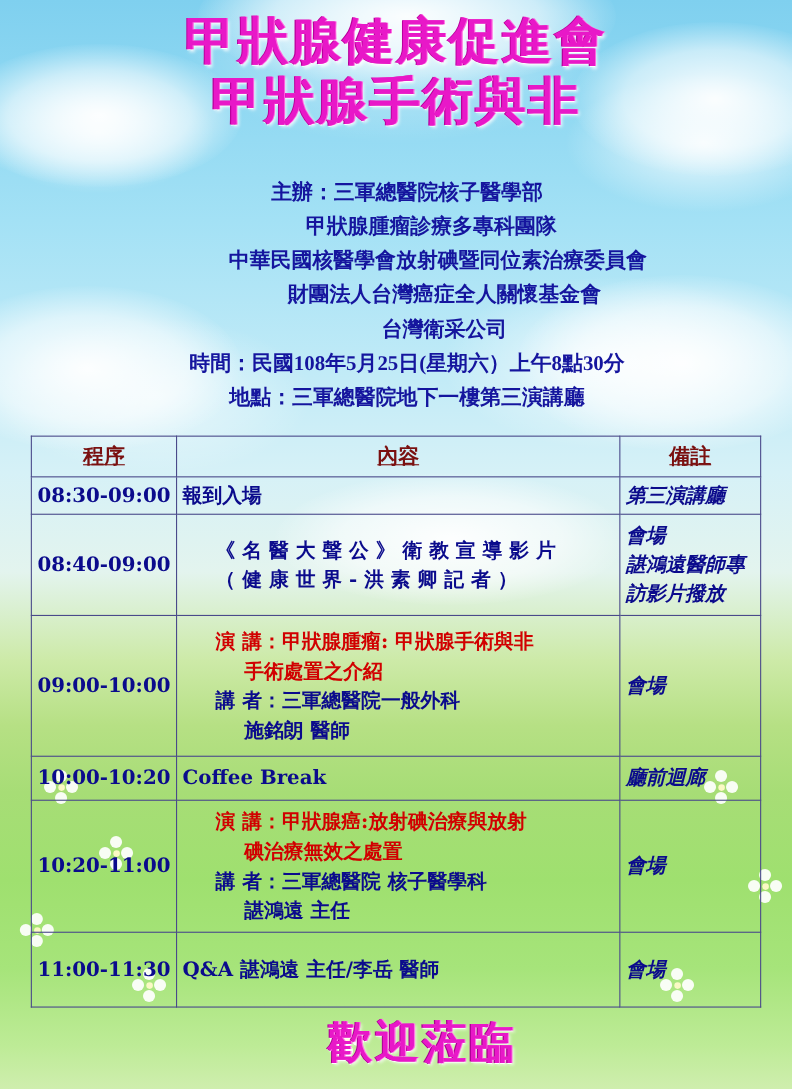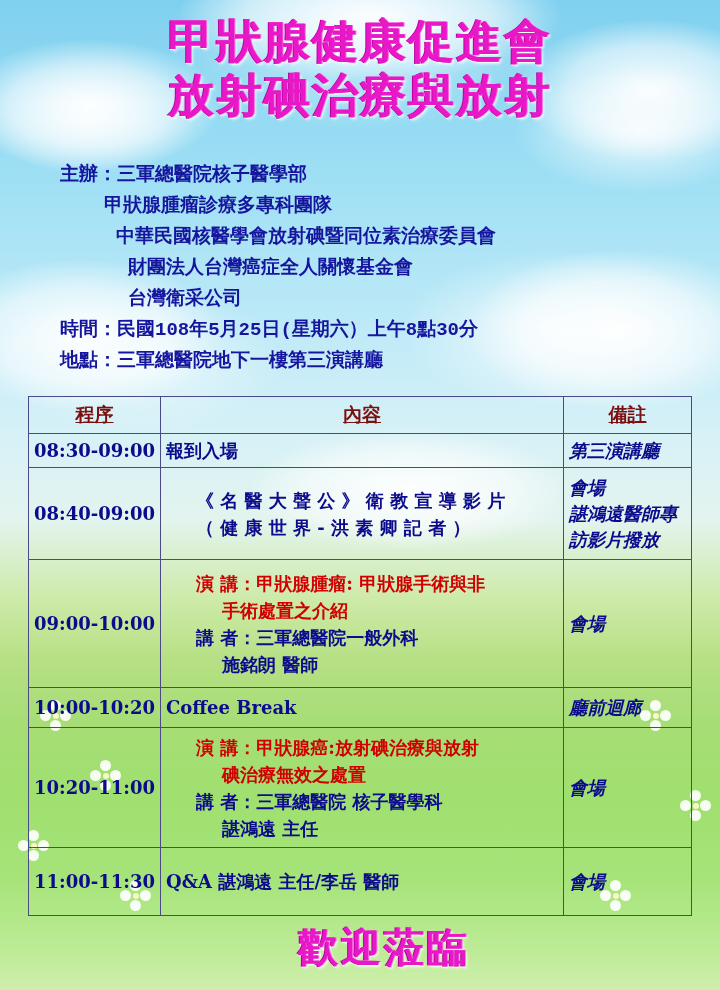--- a/index.html
+++ b/index.html
@@ -63,43 +63,44 @@
   }
 
   #titleWrap {
     position: absolute;
     top: 14px;
     left: 0;
     width: 720px;
     text-align: center;
   }
   .title-line {
-    font-family: Liberation Sans, sans-serif;
+    font-family: Liberation Mono, monospace;
     font-weight: bold;
     font-size: 46px;
     line-height: 54px;
     letter-spacing: 2px;
     color: #e818c8;
     text-shadow:
       1px 0 0 #ff66e0,
       -1px 0 0 #b8009b,
       0 1px 0 #ffffff,
       2px 2px 3px rgba(255,255,255,0.8);
   }
 
   #info {
     position: absolute;
     top: 160px;
     left: 60px;
     width: 620px;
-    font-family: Liberation Mono, monospace;
+    font-family: Liberation Serif, serif;
     font-weight: bold;
     font-size: 19px;
     line-height: 31px;
     color: #15159e;
+    text-align: center;
   }
   .info-row { white-space: nowrap; }
   .info-label { color: #15159e; }
   .indent-1 { padding-left: 44px; }
   .indent-2 { padding-left: 56px; }
   .indent-3 { padding-left: 68px; }
 
   #tableWrap {
     position: absolute;
     top: 396px;
@@ -240,21 +241,21 @@
   <div class="flower" style="left:300px; top:930px;">
     <span style="left:0; top:10px;"></span>
       <span style="left:10px; top:0;"></span>
     <span style="left:20px; top:10px;"></span>
       <span style="left:10px; top:20px;"></span>
     <span class="c" style="left:13px; top:13px;"></span>
   </div>
 
   <div id="titleWrap">
     <div class="title-line">甲狀腺健康促進會</div>
-    <div class="title-line">放射碘治療與放射</div>
+    <div class="title-line">甲狀腺手術與非</div>
   </div>
 
   <div id="info">
     <div class="info-row">
       <span class="info-label">主辦：</span><span>三軍總醫院核子醫學部</span>
     </div>
     <div class="info-row indent-1">
       <span>甲狀腺腫瘤診療多專科團隊</span>
     </div>
     <div class="info-row indent-2">

